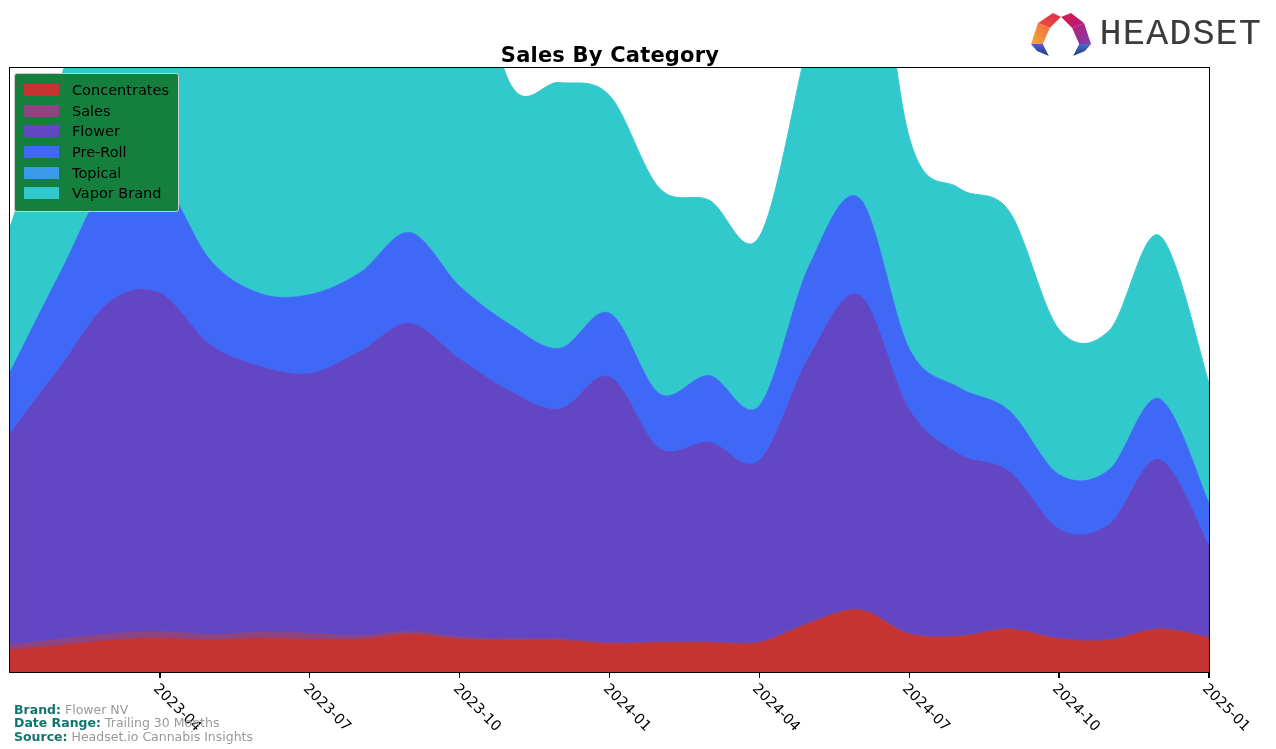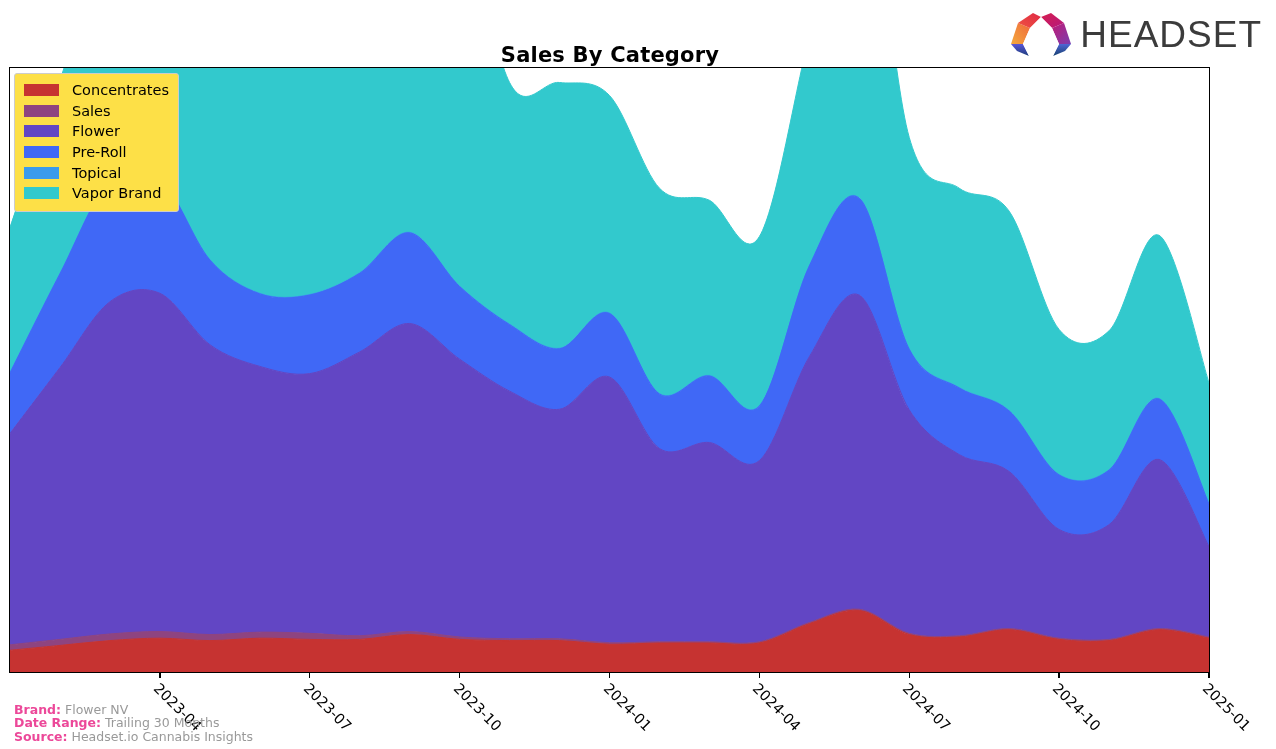--- a/index.html
+++ b/index.html
@@ -38,21 +38,21 @@
     align-items: center;
     gap: 8px;
   }
   #brand-logo .logo-mark { width: 62px; height: 46px; display:block; }
   #brand-logo .logo-word {
     font-size: 37px;
     font-weight: 400;
     letter-spacing: 1px;
     color: #3b3b3b;
     line-height: 1;
-    font-family: Liberation Sans, sans-serif;
+    font-family: Liberation Mono, monospace;
   }
 
   
   #plot-frame {
     position: absolute;
     left: 9px;
     top: 67px;
     width: 1201px;
     height: 606px;
     border: 1.3px solid #000000;
@@ -60,21 +60,21 @@
     background: #ffffff;
     overflow: hidden;
   }
   #plot-svg { position:absolute; left:0; top:0; display:block; }
 
   
   #legend {
     position: absolute;
     left: 14px;
     top: 73px;
-    background: #fde047;
+    background: #15803d;
     border: 1px solid #cccccc;
     border-radius: 3px;
     padding: 6px 9px 7px 9px;
     box-sizing: border-box;
     z-index: 5;
   }
   .legend-row {
     display: flex;
     align-items: center;
     height: 20.6px;
@@ -112,21 +112,21 @@
   
   #footer {
     position: absolute;
     left: 14px;
     bottom: 5px;
     font-size: 12.5px;
     line-height: 13.8px;
     z-index: 4;
   }
   #footer .f-row { white-space: nowrap; }
-  #footer .f-key { font-weight: bold; color: #ec4899; }
+  #footer .f-key { font-weight: bold; color: #0f766e; }
   #footer .f-val { color: #999999; }
 </style>
 </head>
 <body>
 
 <div id="chart-title">Sales By Category</div>
 
 <div id="brand-logo">
   <svg class="logo-mark" viewBox="0 0 62 46">
     <defs>

